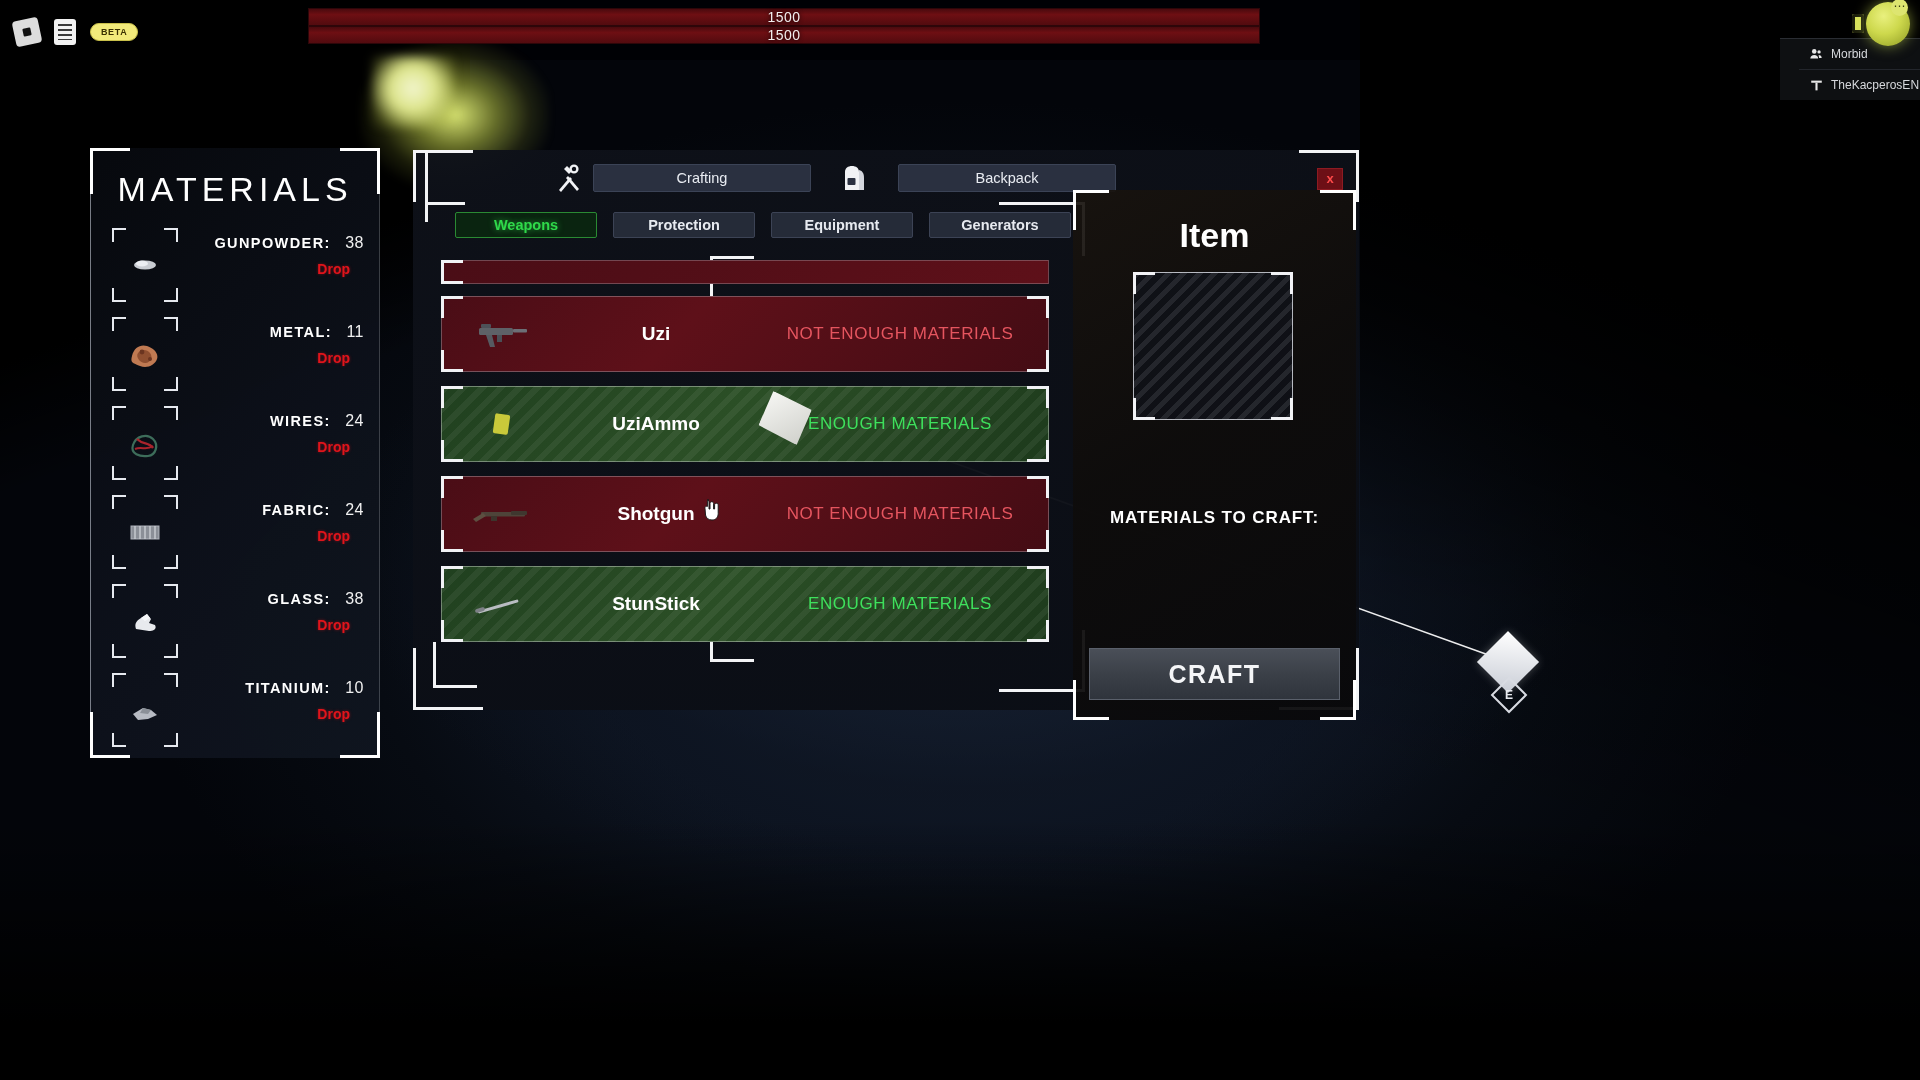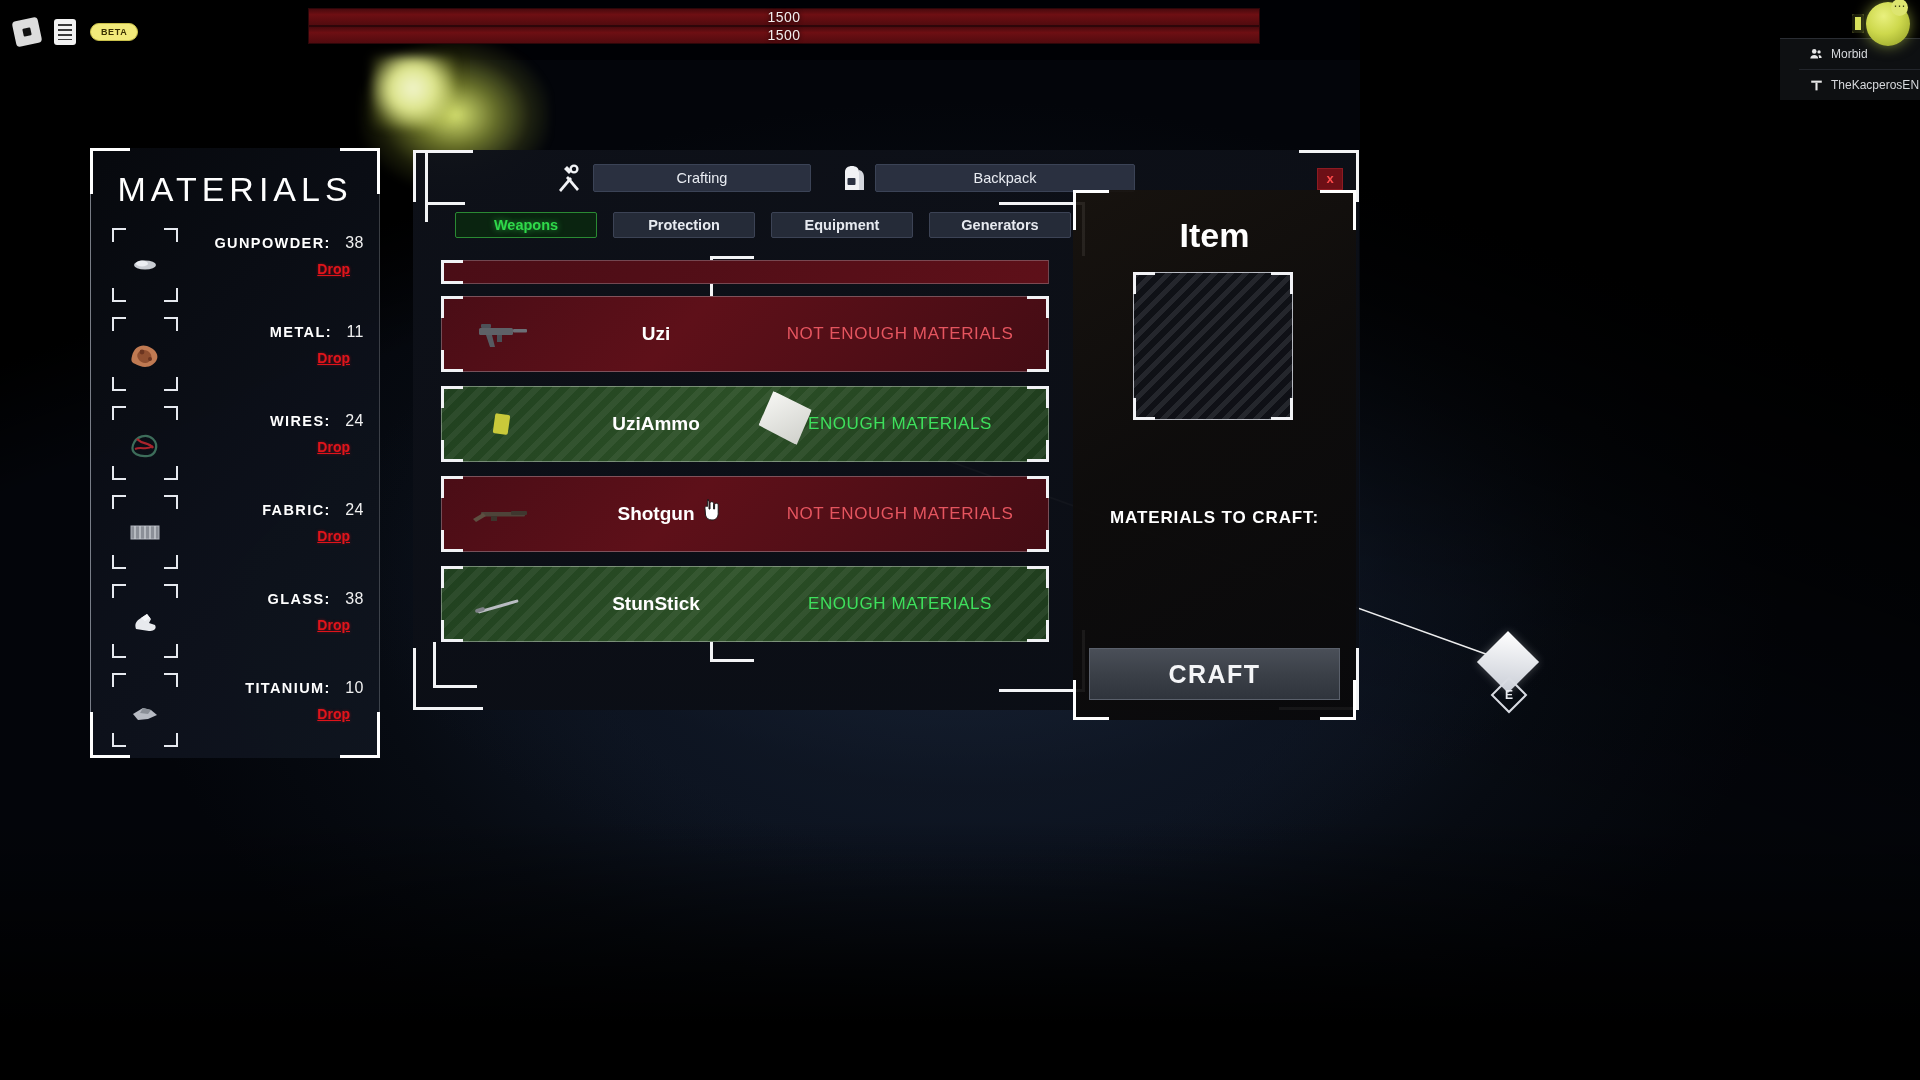--- a/index.html
+++ b/index.html
@@ -129,21 +129,21 @@
   .mat-row { position:relative; height:89px; display:flex; align-items:flex-start; }
   .mat-slot {
     position:relative; margin-left:22px; margin-top:6px; width:66px; height:74px;
     --cw:14px; --ch:14px; --bw:2px; --bc:#e6e9ef;
     display:flex; align-items:center; justify-content:center;
   }
   .mat-icon { width:42px; height:36px; filter:blur(.3px); }
   .mat-txt { flex:1; padding-left:6px; padding-top:12px; text-align:right; padding-right:16px; }
   .mat-name { color:#ffffff; font-size:14.5px; font-weight:bold; letter-spacing:1.4px; }
   .mat-count { color:#f0f0f0; font-size:16px; font-weight:400; margin-left:10px; letter-spacing:.5px; }
-  .mat-drop { color:#e0141b; font-size:14px; font-weight:bold; margin-top:9px; margin-right:14px; text-shadow:0 0 3px rgba(224,20,27,.5);text-decoration:underline; }
+  .mat-drop { color:#e0141b; font-size:14px; font-weight:bold; margin-top:9px; margin-right:14px; text-shadow:0 0 3px rgba(224,20,27,.5); }
 
   
   .craftwin { position:absolute; left:397px; top:142px; width:972px; height:582px; z-index:21; }
   .craftwin-bg {
     position:absolute; left:16px; top:8px; right:10px; bottom:14px;
     background:linear-gradient(160deg, rgba(14,17,25,.97), rgba(10,13,20,.97));
   }
   .craftwin .frameline-h {
     position:absolute; height:3px; background:#f3f4f6;
   }
@@ -151,21 +151,21 @@
     position:absolute; width:3px; background:#f3f4f6;
   }
 
   .topbar { position:absolute; left:28px; top:12px; right:24px; height:48px; display:flex; align-items:center; }
   .tool-icon { width:28px; height:30px; margin-left:130px; margin-right:10px; }
   .pill {
     background:#2a3040; border:1px solid #3b4356; color:#e9ecf2;
     font-size:14.5px; height:28px; line-height:26px; text-align:center; border-radius:2px;
   }
   .pill.crafting { width:218px; }
-  .pill.backpack { width:260px; }
+  .pill.backpack { width:218px;margin-left:23px; }
   .bp-icon { width:26px; height:30px; margin-left:30px; margin-right:8px; }
 
   .closebtn {
     position:absolute; right:26px; top:26px; width:26px; height:22px;
     background:#6d0f16; border:1px solid #8d1b22; color:#ff4a4a;
     font-size:13px; text-align:center; line-height:20px; font-weight:bold; z-index:6;
   }
 
   .catbar { position:absolute; left:58px; top:70px; display:flex; gap:16px; }
   .cat {

